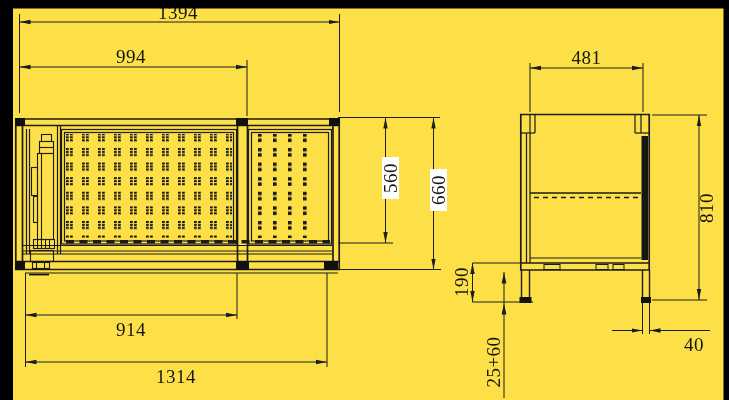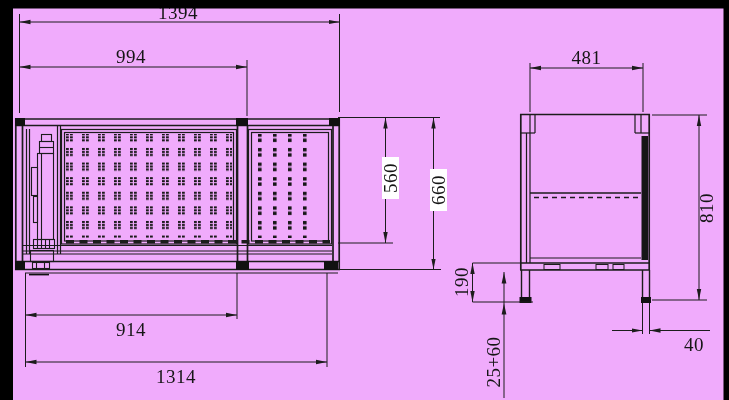--- a/index.html
+++ b/index.html
@@ -1,16 +1,16 @@
 <!DOCTYPE html>
 <html><head>
 <meta charset="utf-8">
 <style>
   html,body{margin:0;padding:0;background:#fff;}
-  .stage{position:relative;width:729px;height:400px;background:#f0abfc;overflow:hidden;
+  .stage{position:relative;width:729px;height:400px;background:#fde047;overflow:hidden;
          font-family:"Liberation Serif","DejaVu Serif",serif;}
   svg{display:block}
   .dim-text{font-family:"Liberation Serif","DejaVu Serif",serif;font-size:19px;fill:#161616;letter-spacing:.5px;}
 </style>
 </head>
 <body>
 
 <div class="stage">
 <svg width="729" height="400" viewBox="0 0 729 400">
   <defs>

